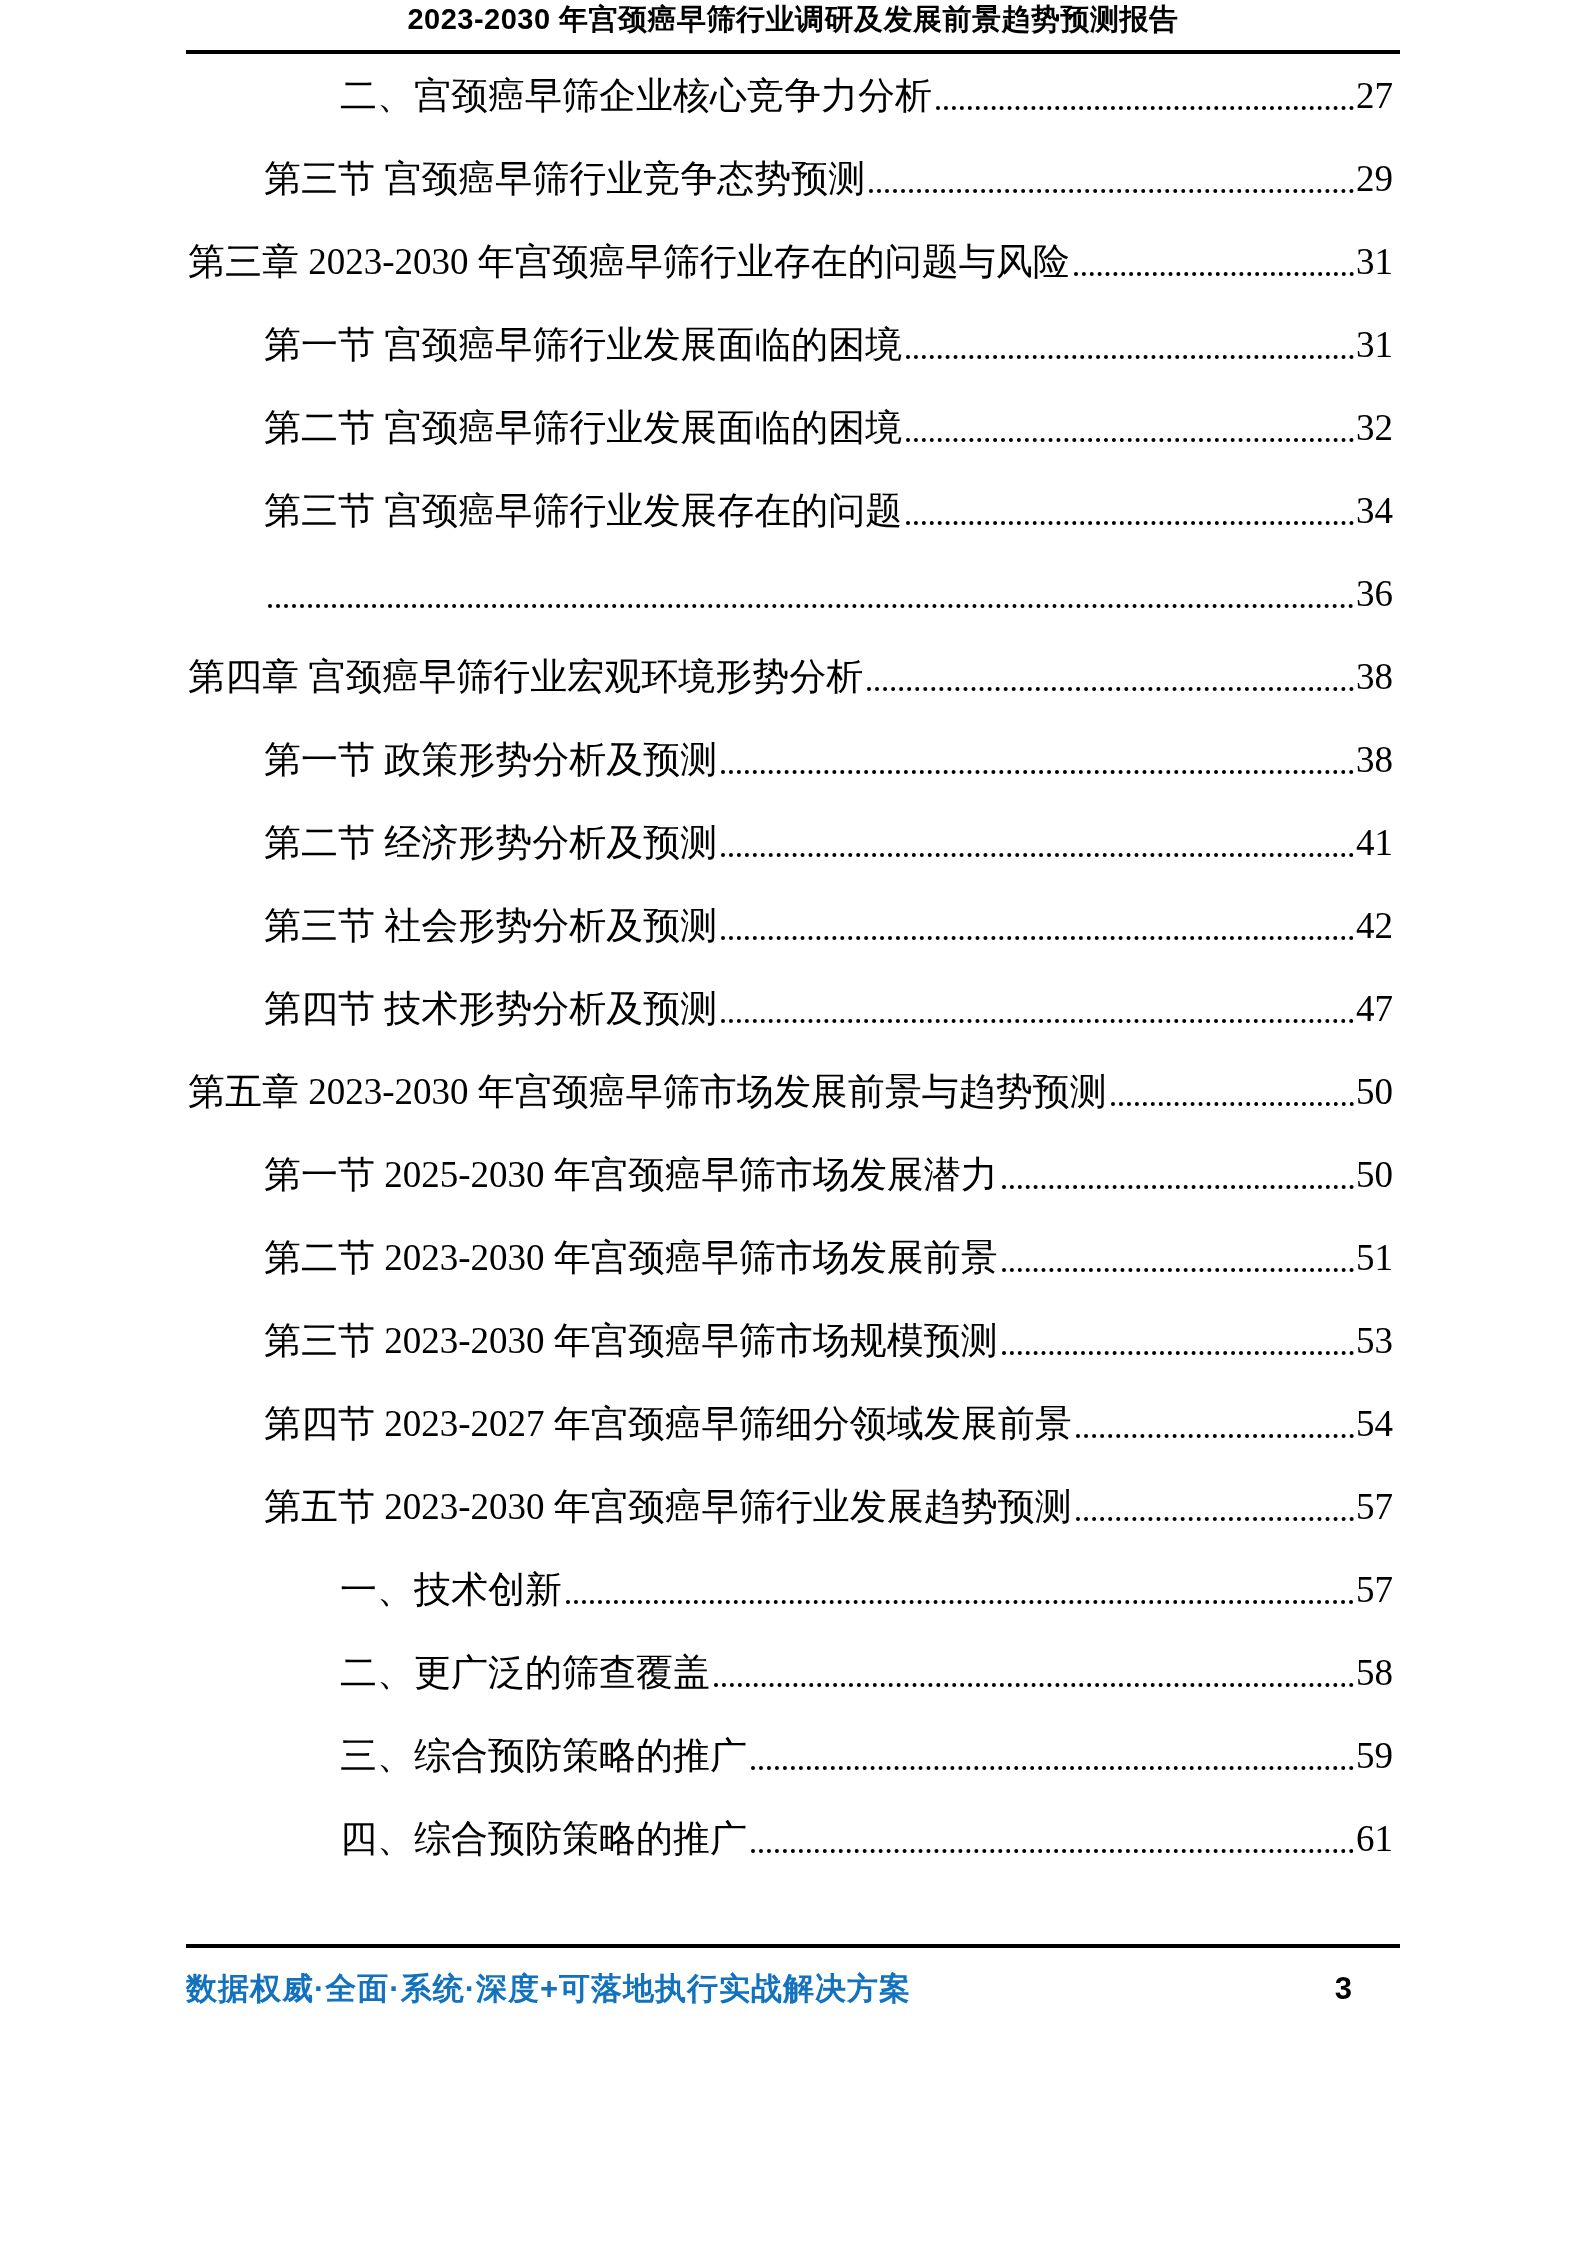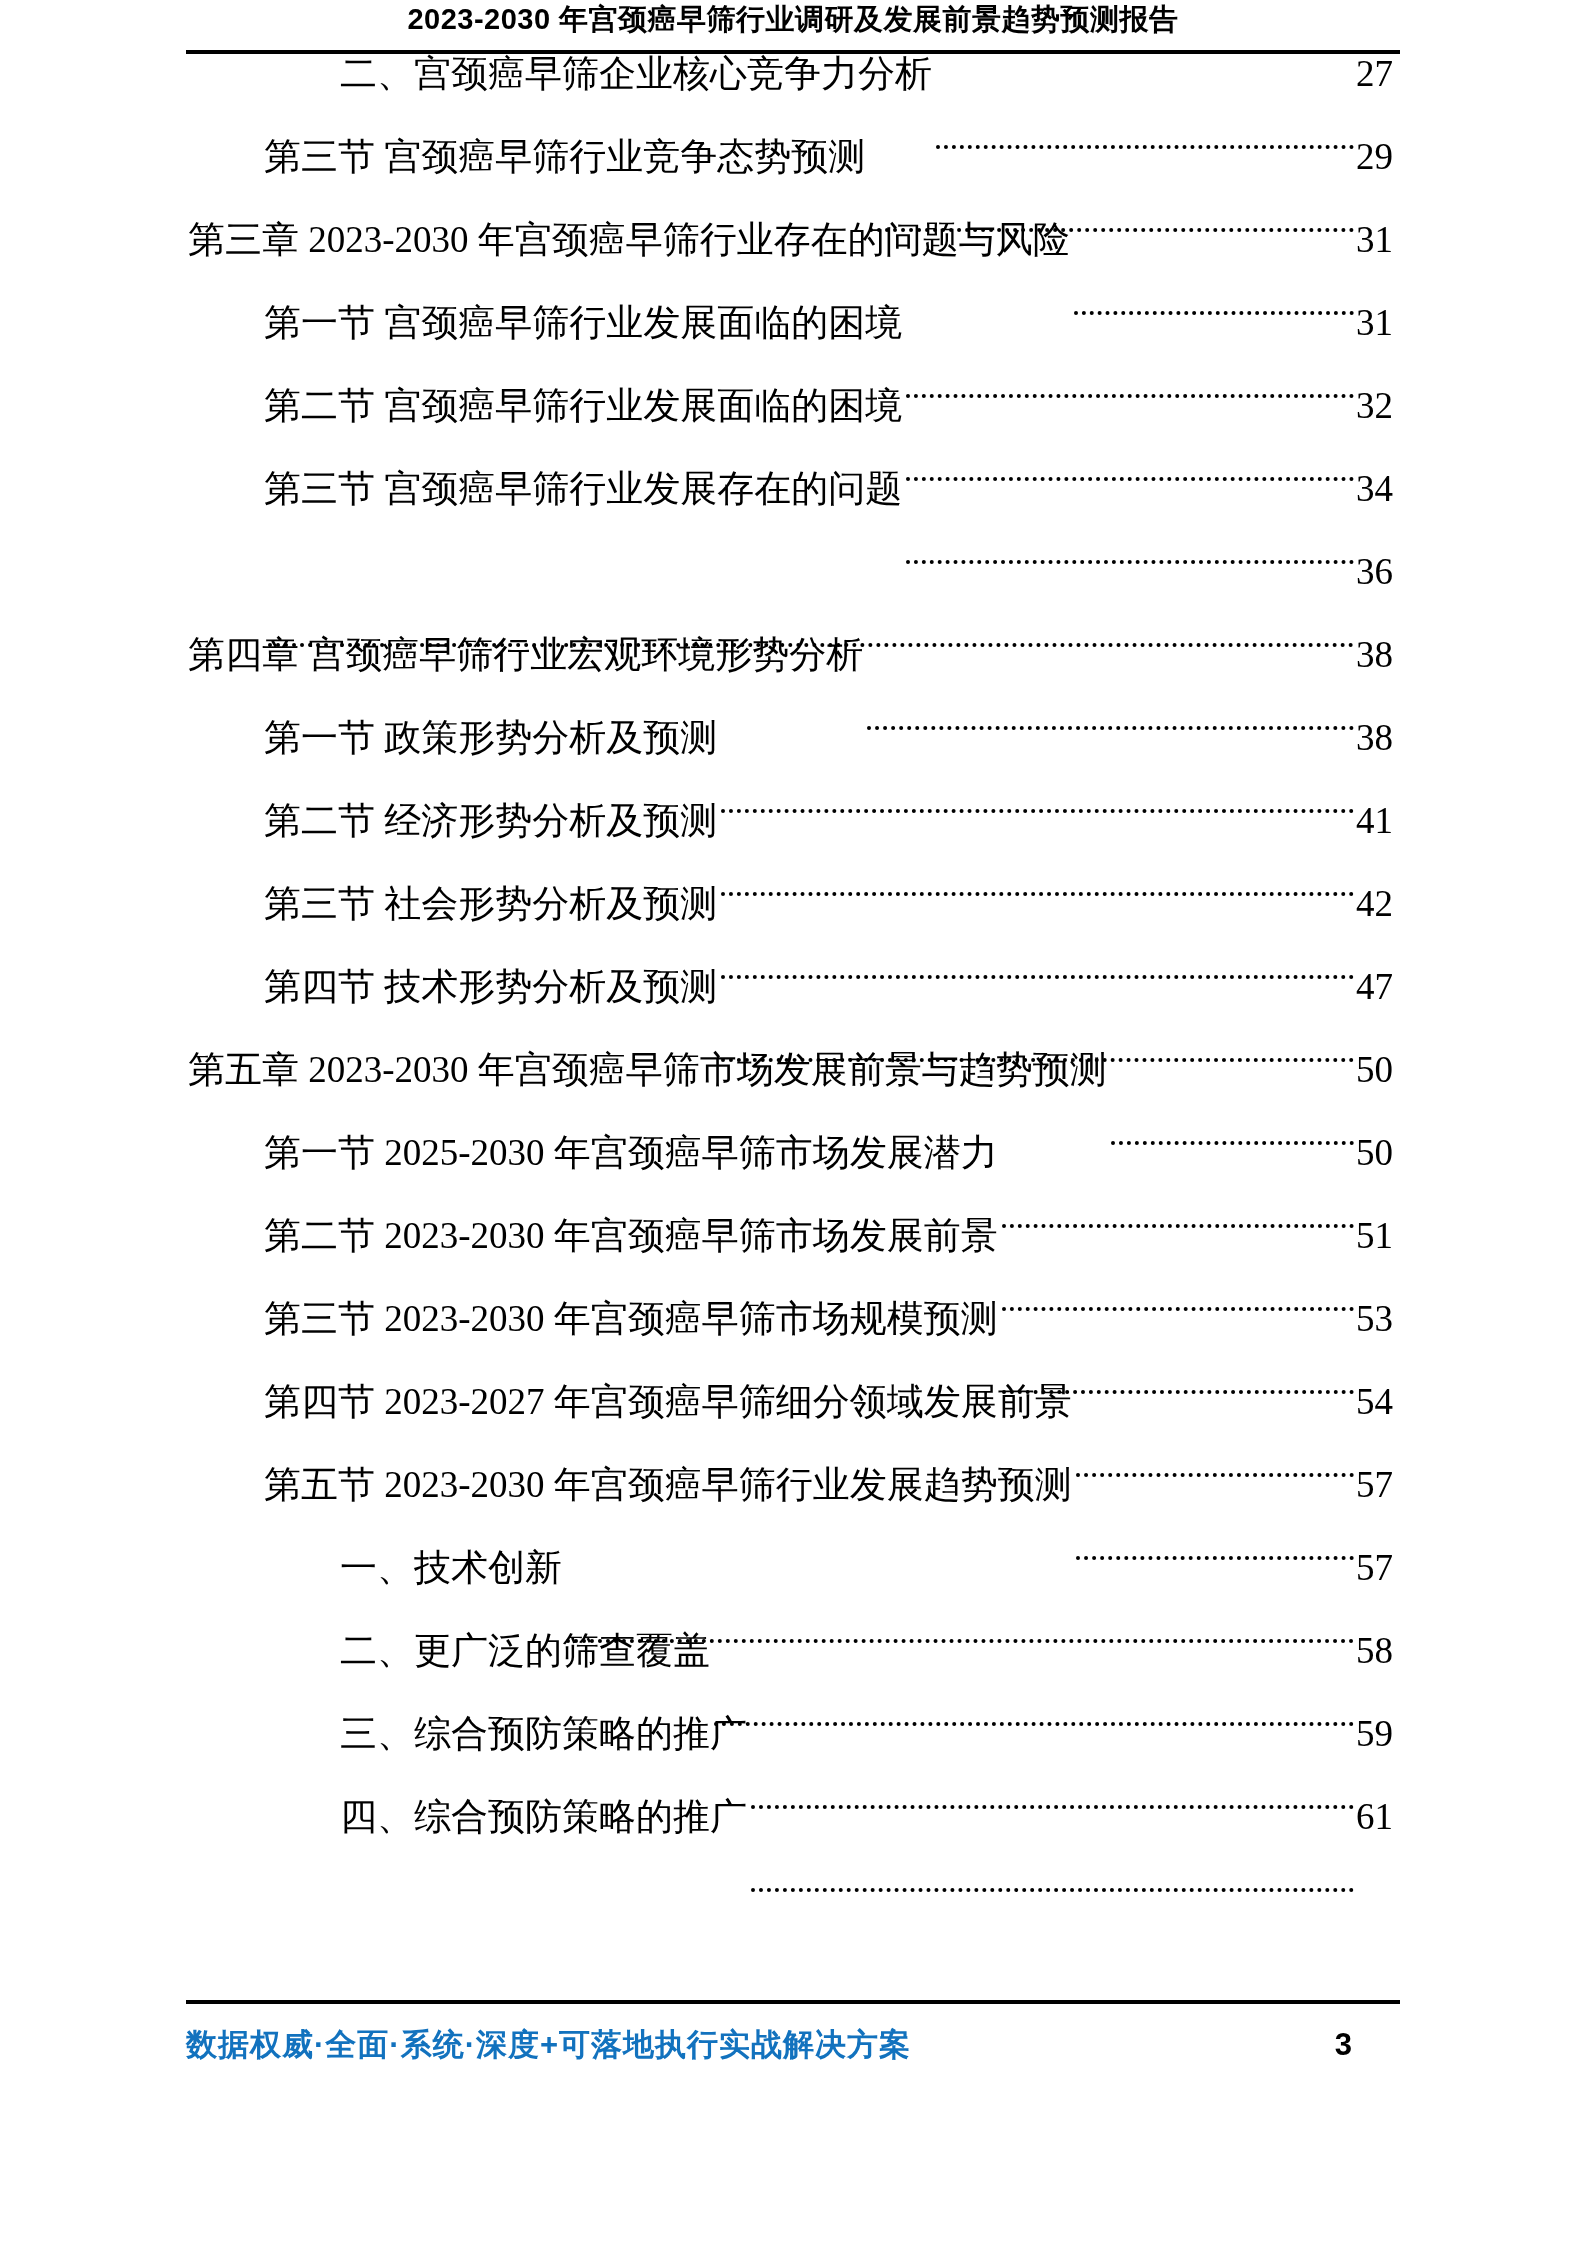--- a/index.html
+++ b/index.html
@@ -26,20 +26,21 @@
     width:1214px;
     border-top:4px solid #000;
   }
   .toc-list{
     margin-left:186px;
     width:1207px;
   }
   .toc-row{
     height:83px;
     display:flex;
+    align-items:center;
     cursor:pointer;
   }
   .toc-row .toc-label{
     white-space:nowrap;
     font-size:37px;
     line-height:40px;
   }
   .toc-row.lvl0{padding-left:2px;}
   .toc-row.lvl1{padding-left:78px;}
   .toc-row.lvl2{padding-left:154px;}
@@ -52,21 +53,21 @@
   }
   .toc-page{
     font-size:37px;
     line-height:40px;
     padding-left:2px;
     white-space:nowrap;
   }
   .page-footer{
     position:absolute;
     left:186px;
-    top:2000px;
+    top:1944px;
     width:1214px;
   }
   .footer-rule{
     border-top:4px solid #000;
     width:100%;
   }
   .footer-row{
     margin-top:16px;
     display:flex;
     justify-content:space-between;

